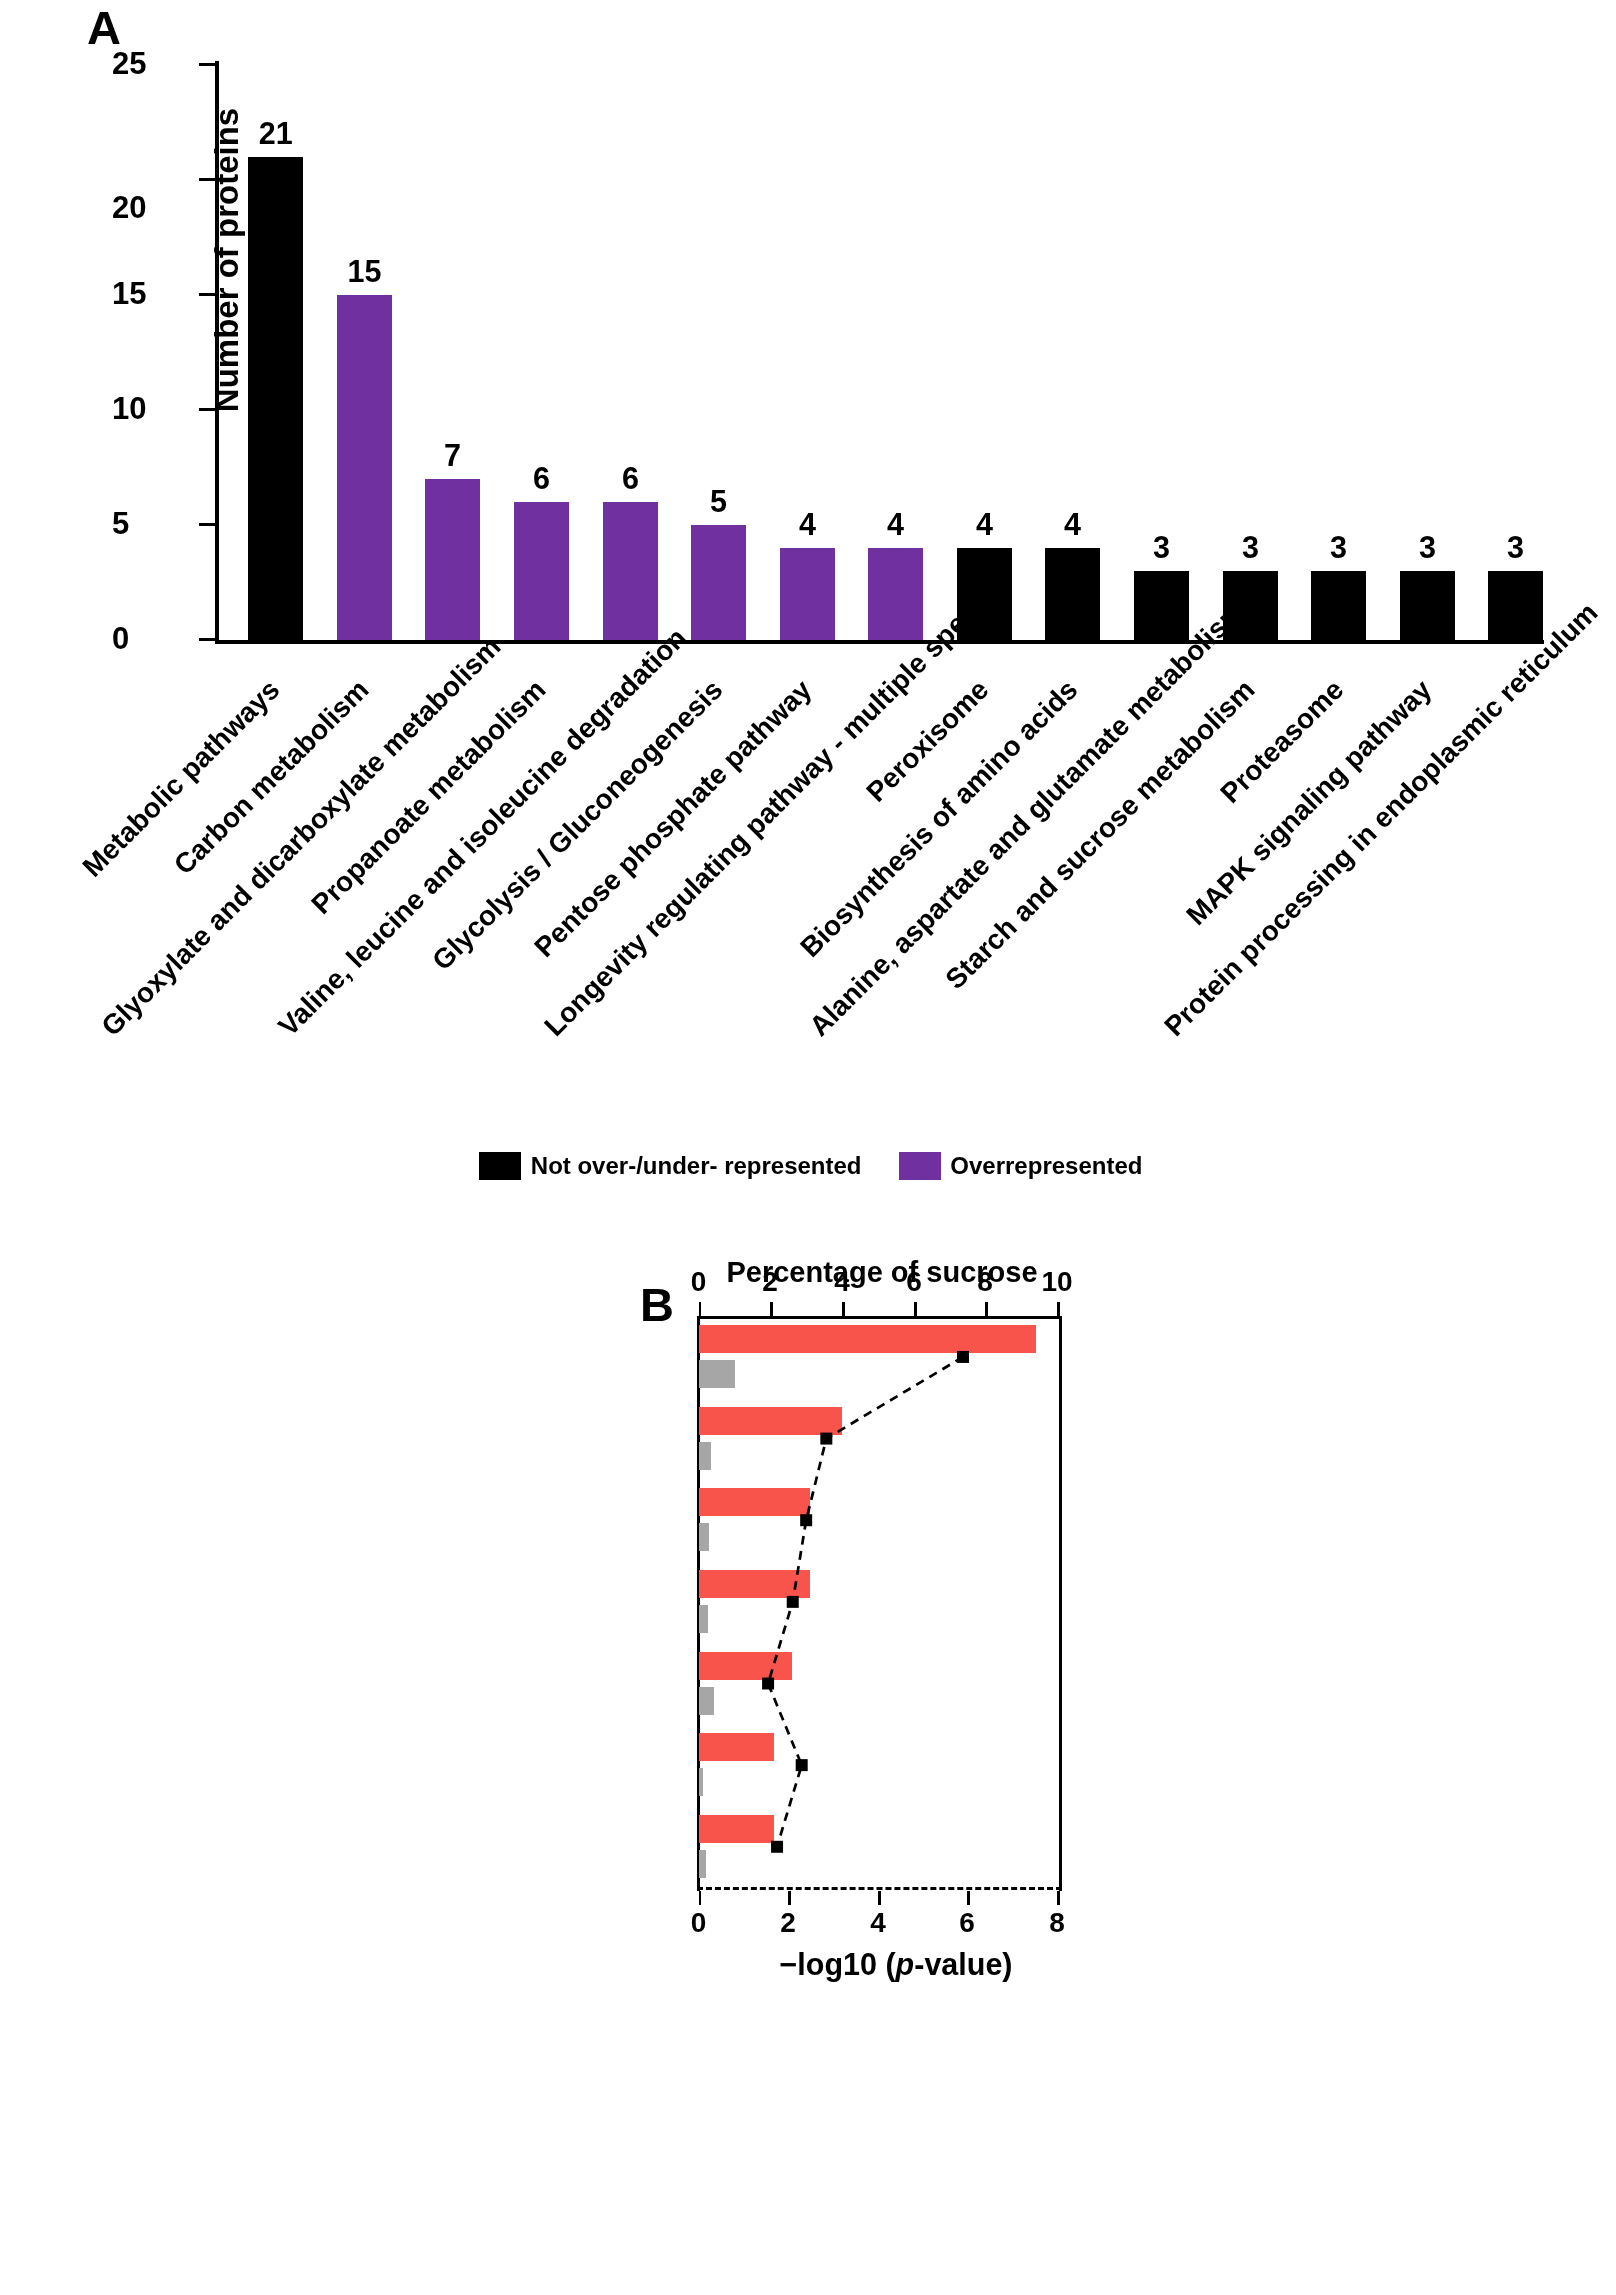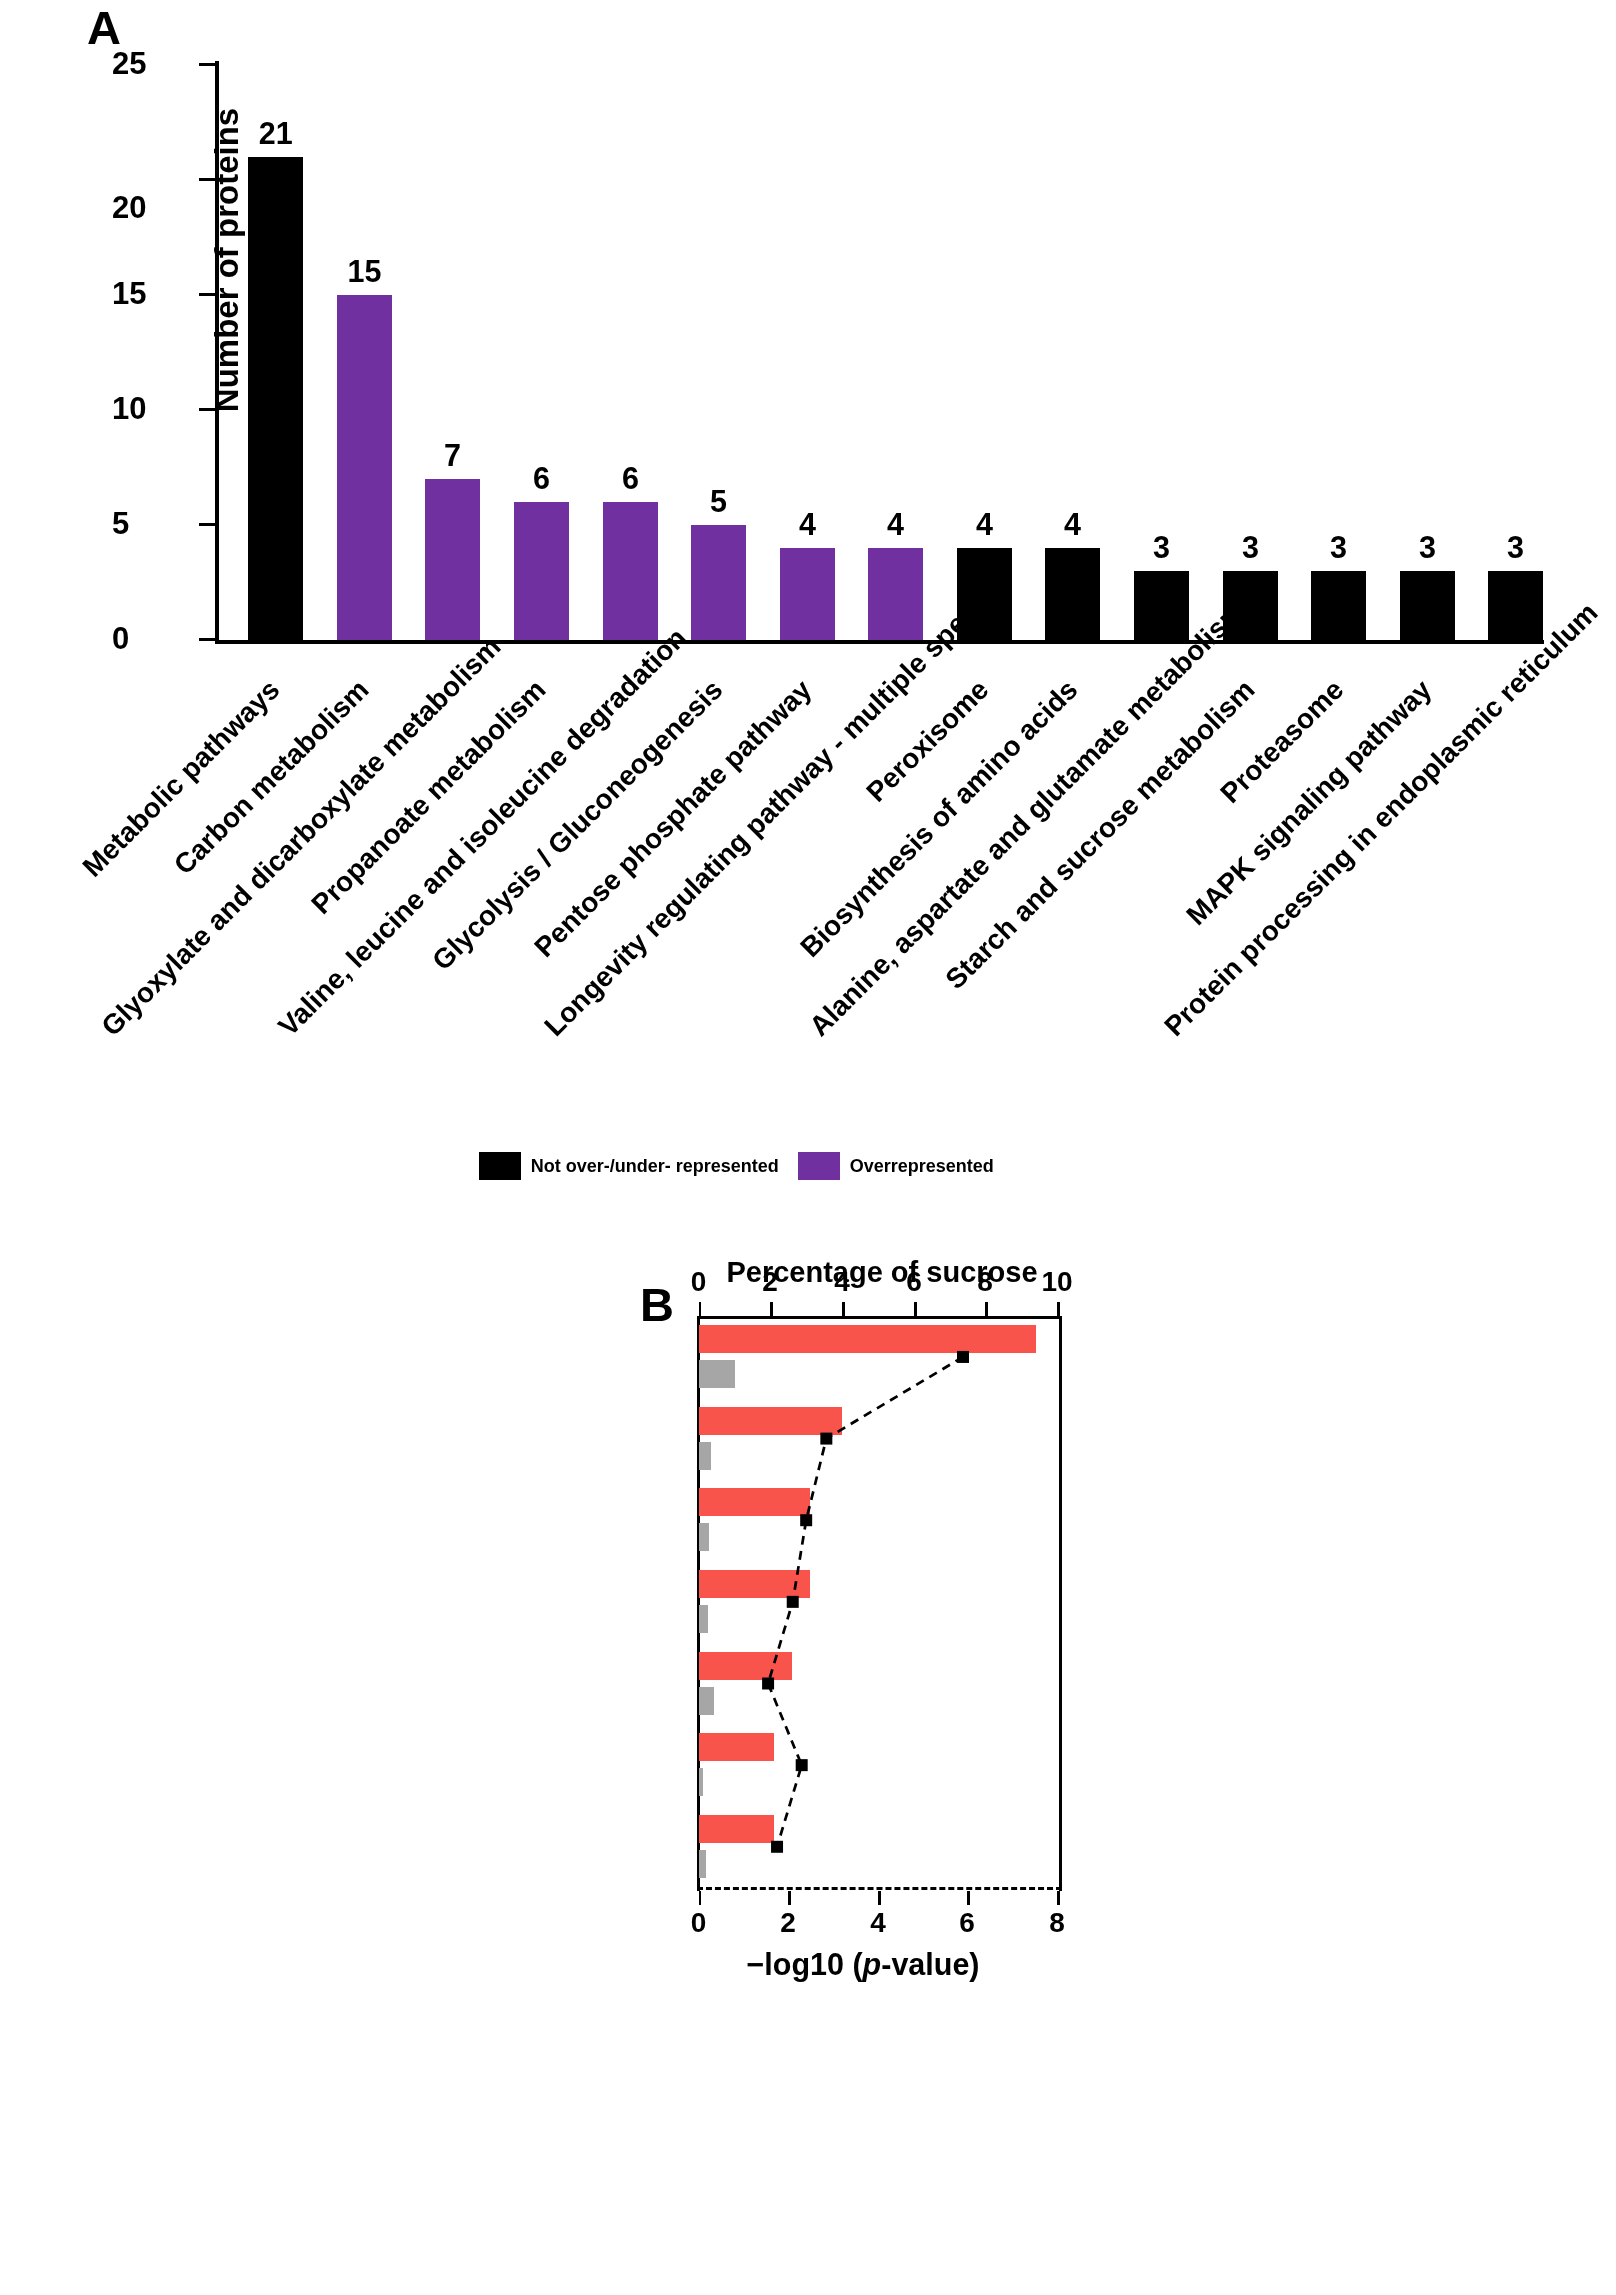--- a/index.html
+++ b/index.html
@@ -20,38 +20,38 @@
 
   #aYTitle{position:absolute;left:-163px;top:180px;width:349px;text-align:center;
            transform:rotate(-90deg);transform-origin:center center;
            font-size:33px;font-weight:bold;}
 
   .bar{position:absolute;bottom:3.8px;}
   .barval{position:absolute;width:109px;text-align:center;font-size:30.5px;font-weight:bold;}
   .xlab{position:absolute;font-size:28px;font-weight:bold;white-space:nowrap;
         transform:rotate(-45deg);transform-origin:right center;text-align:right;}
 
-  #aLegend{position:absolute;left:479px;top:1152px;display:flex;gap:19px;font-size:18px;font-weight:bold;}
+  #aLegend{position:absolute;left:479px;top:1152px;display:flex;gap:37px;font-size:24px;font-weight:bold;}
   .lgswatch{width:42px;height:28px;display:inline-block;}
   .lgitem{display:flex;align-items:center;gap:9.8px;}
 
   
   #panelB{position:absolute;left:0;top:1242px;width:1616px;height:1054px;}
   #bPlot{position:absolute;left:697px;top:74px;width:365px;height:575px;}
   #bFrameL{position:absolute;left:0;top:0;width:3.3px;height:575px;background:#000;}
   #bFrameR{position:absolute;left:362px;top:0;width:3.3px;height:575px;background:#000;}
   #bFrameT{position:absolute;left:0;top:0;width:365px;height:3.3px;background:#000;}
   #bFrameB{position:absolute;left:0;top:571px;width:365px;height:0;border-top:3.8px dashed #000;}
 
   #bTopTitle{position:absolute;left:686px;top:13.6px;width:392px;text-align:center;font-size:29px;font-weight:bold;}
   .btick-top{position:absolute;top:-14px;width:2.7px;height:14px;background:#000;}
   .btlab-top{position:absolute;top:-50px;width:44px;margin-left:-22px;text-align:center;font-size:28px;font-weight:bold;}
   .btick-bot{position:absolute;top:575px;width:2.7px;height:14px;background:#000;}
   .btlab-bot{position:absolute;top:591px;width:44px;margin-left:-22px;text-align:center;font-size:28px;font-weight:bold;}
-  #bBotTitle{position:absolute;left:667px;top:705px;width:392px;text-align:center;font-size:30.5px;font-weight:bold;}
+  #bBotTitle{position:absolute;left:700px;top:705px;width:392px;text-align:center;font-size:30.5px;font-weight:bold;}
   .bbar-sec{position:absolute;background:#f9544c;}
   .bbar-wp{position:absolute;background:#a6a6a6;}
 
   #bLegend{position:absolute;left:512px;top:869px;display:flex;align-items:center;gap:33px;font-size:27px;font-weight:bold;}
 
   svg{display:block;}
 </style>
 </head>
 <body>
 

